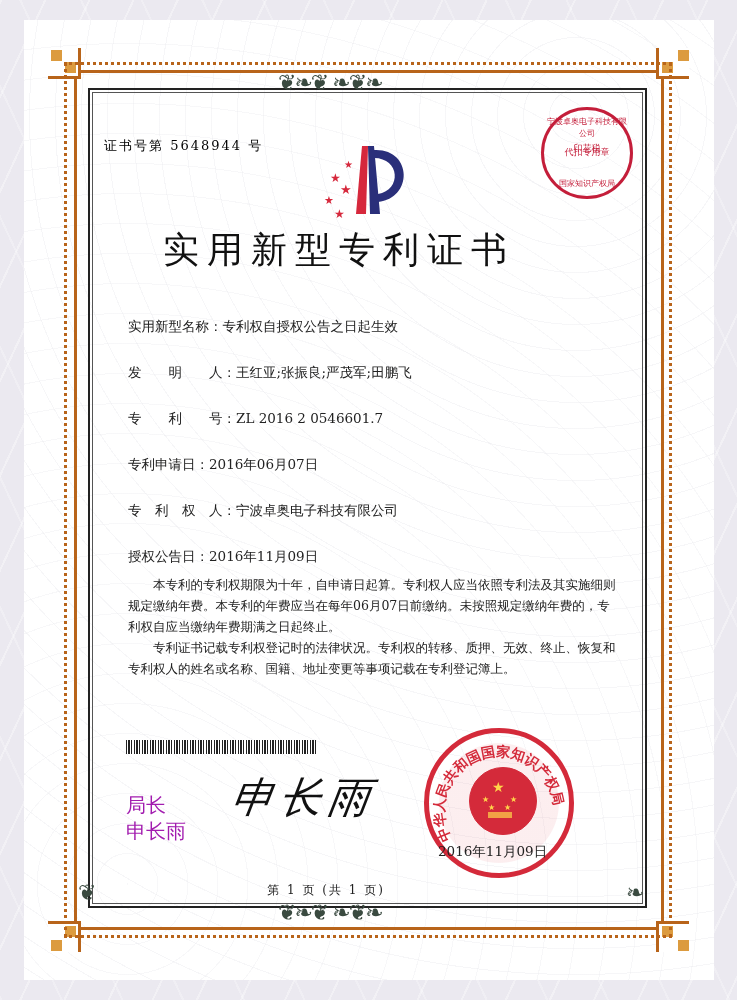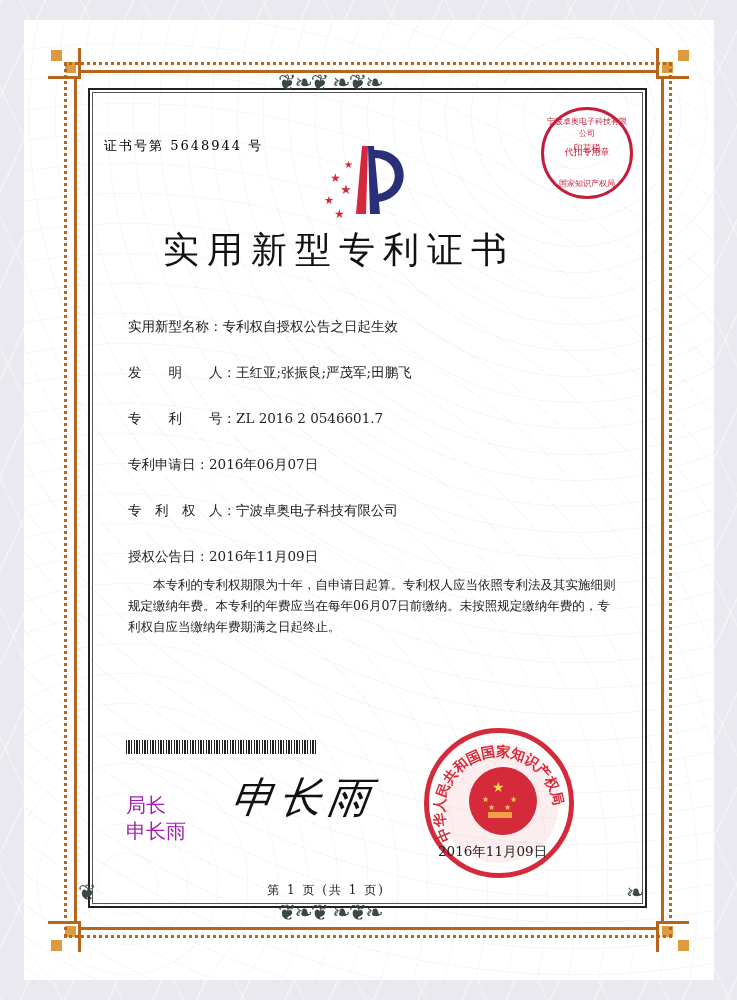--- a/index.html
+++ b/index.html
@@ -157,20 +157,21 @@
 </div>
 <div class="abs field" style="top:502px;">
   <span class="lbl">专　利　权　人：</span><span>宁波卓奥电子科技有限公司</span>
 </div>
 <div class="abs field" style="top:548px;">
   <span class="lbl">授权公告日：</span><span>2016年11月09日</span>
 </div>
 
 <div class="abs body-text" style="top:574px;">
   <p>本专利的专利权期限为十年，自申请日起算。专利权人应当依照专利法及其实施细则规定缴纳年费。本专利的年费应当在每年06月07日前缴纳。未按照规定缴纳年费的，专利权自应当缴纳年费期满之日起终止。</p>
+  <p>专利证书记载专利权登记时的法律状况。专利权的转移、质押、无效、终止、恢复和专利权人的姓名或名称、国籍、地址变更等事项记载在专利登记簿上。</p>
 </div>
 
 <div class="abs barcode"></div>
 
 <div class="abs sign-label" style="left:126px;top:792px;">局长</div>
 <div class="abs sign-label" style="left:126px;top:818px;">申长雨</div>
 <div class="abs signature" style="left:232px;top:770px;">申长雨</div>
 
 <div class="abs seal-big">
   <div class="emblem">

